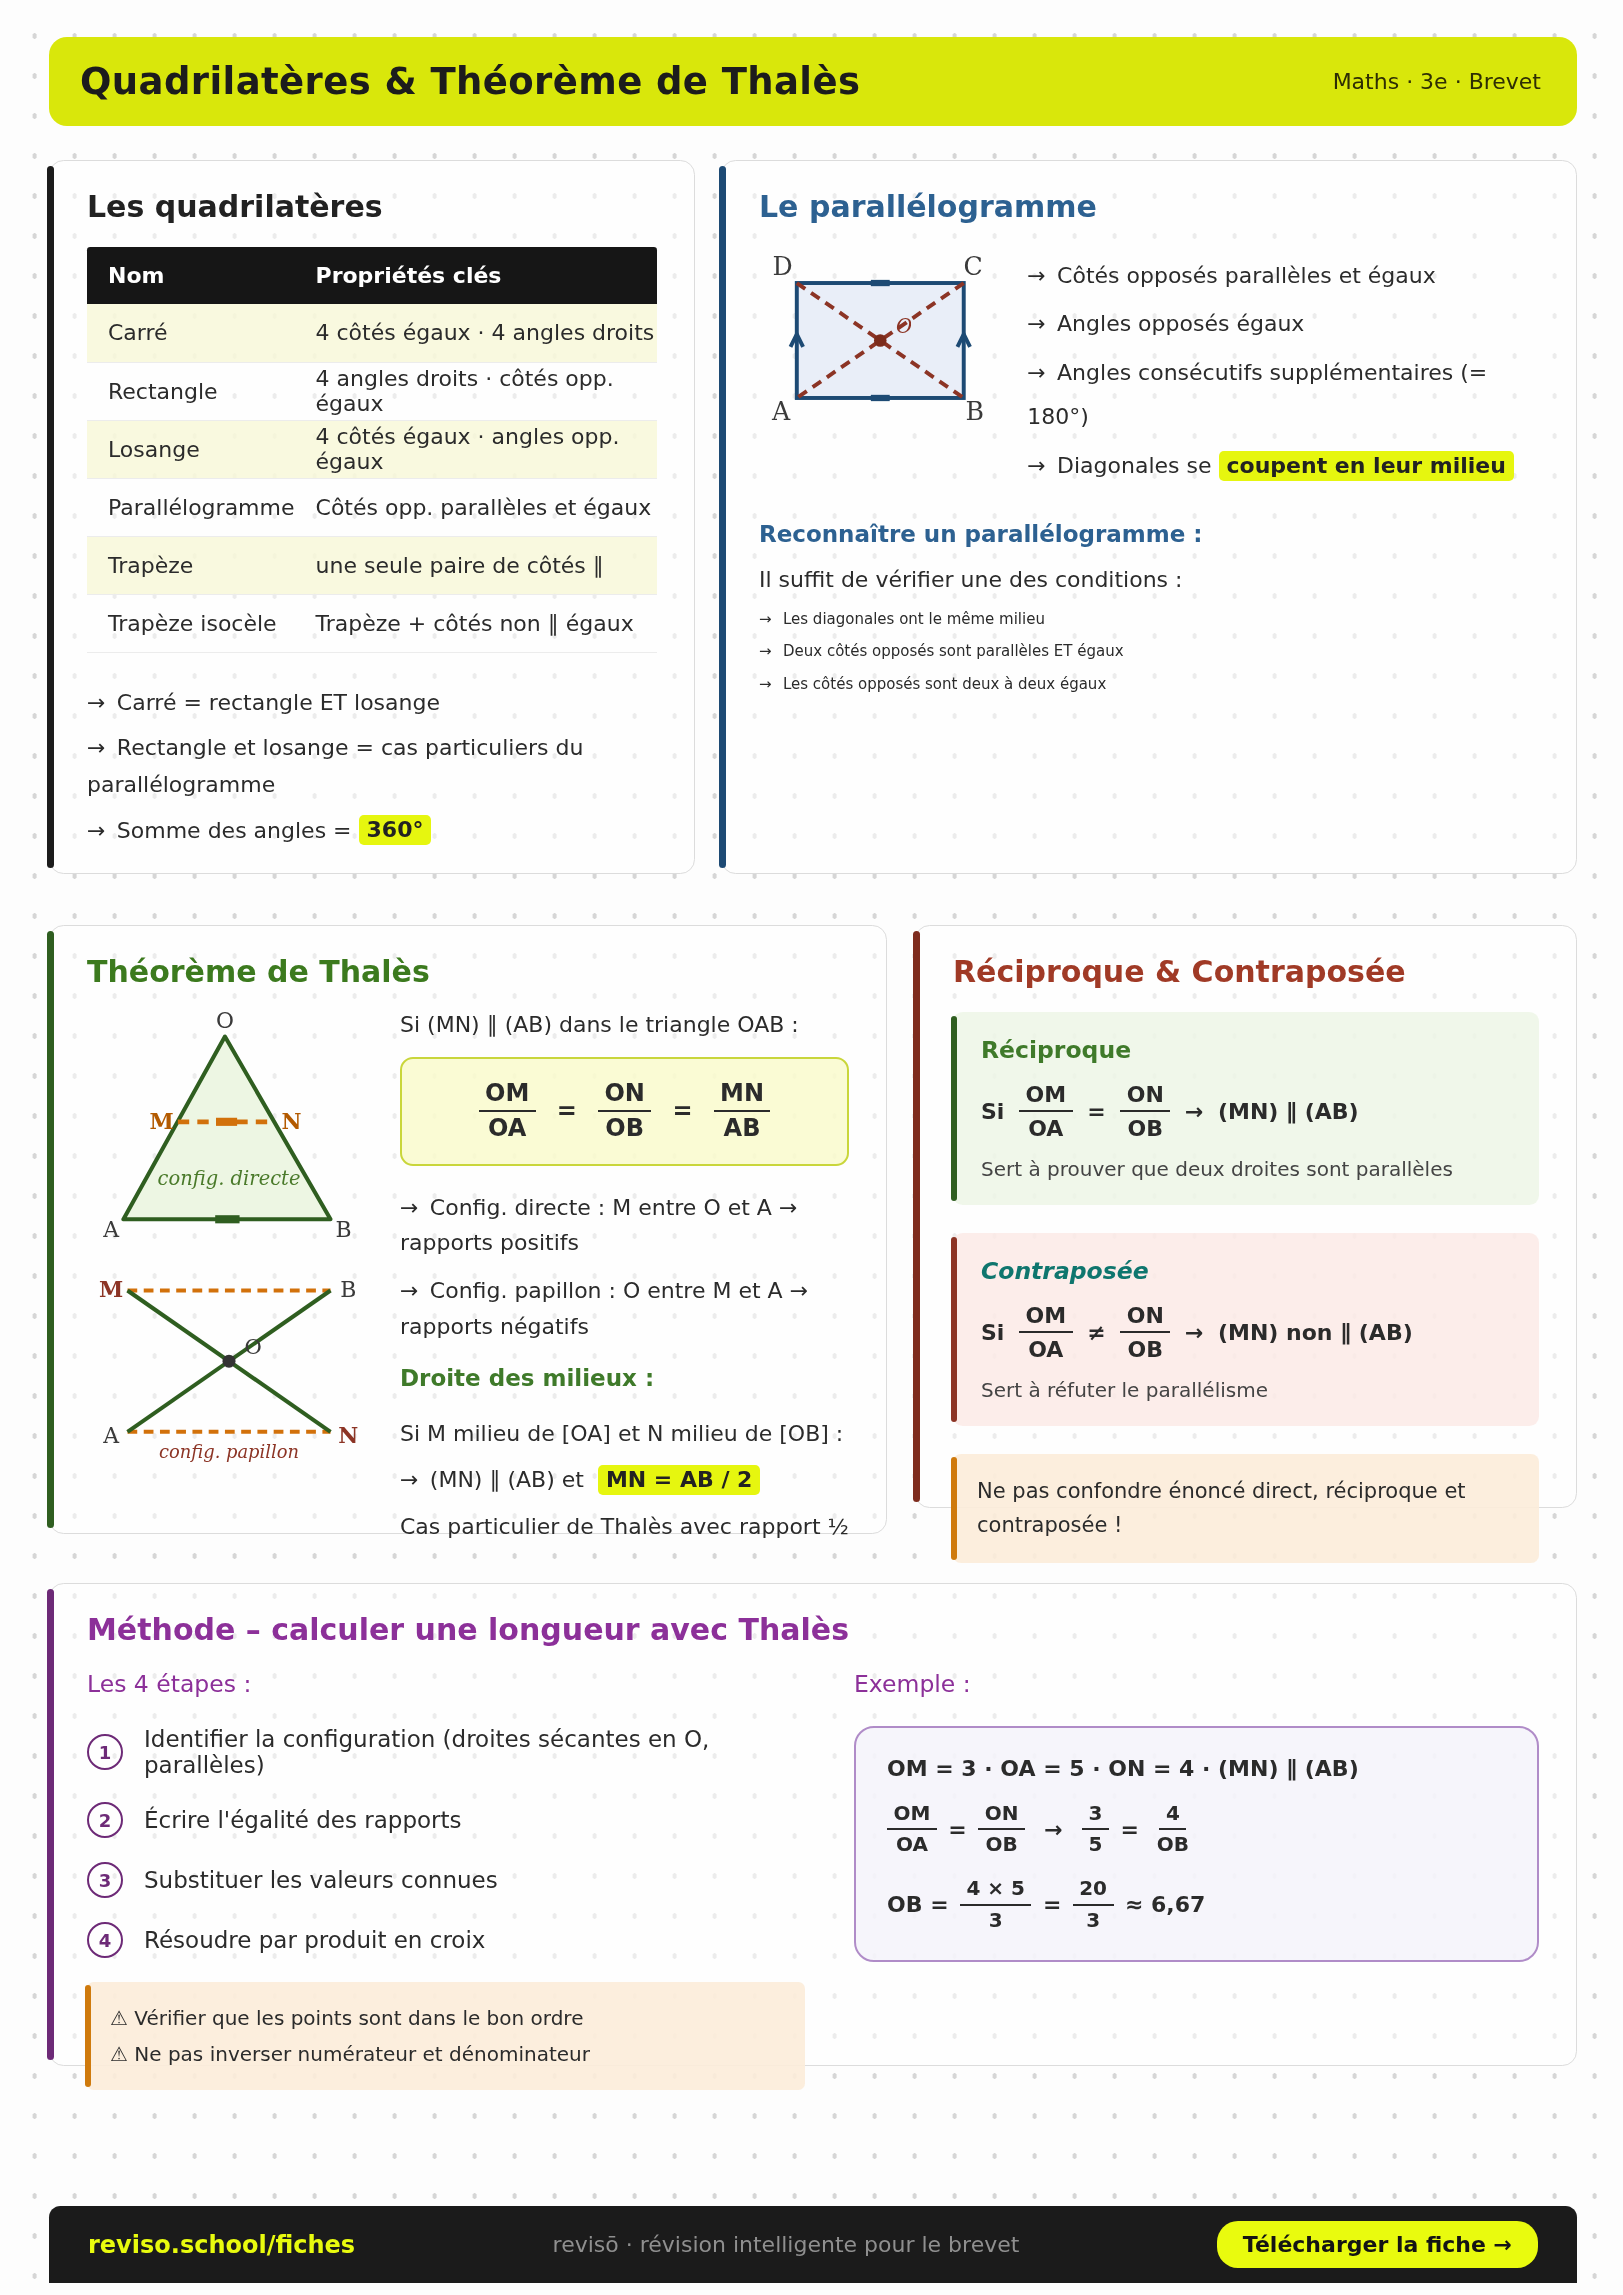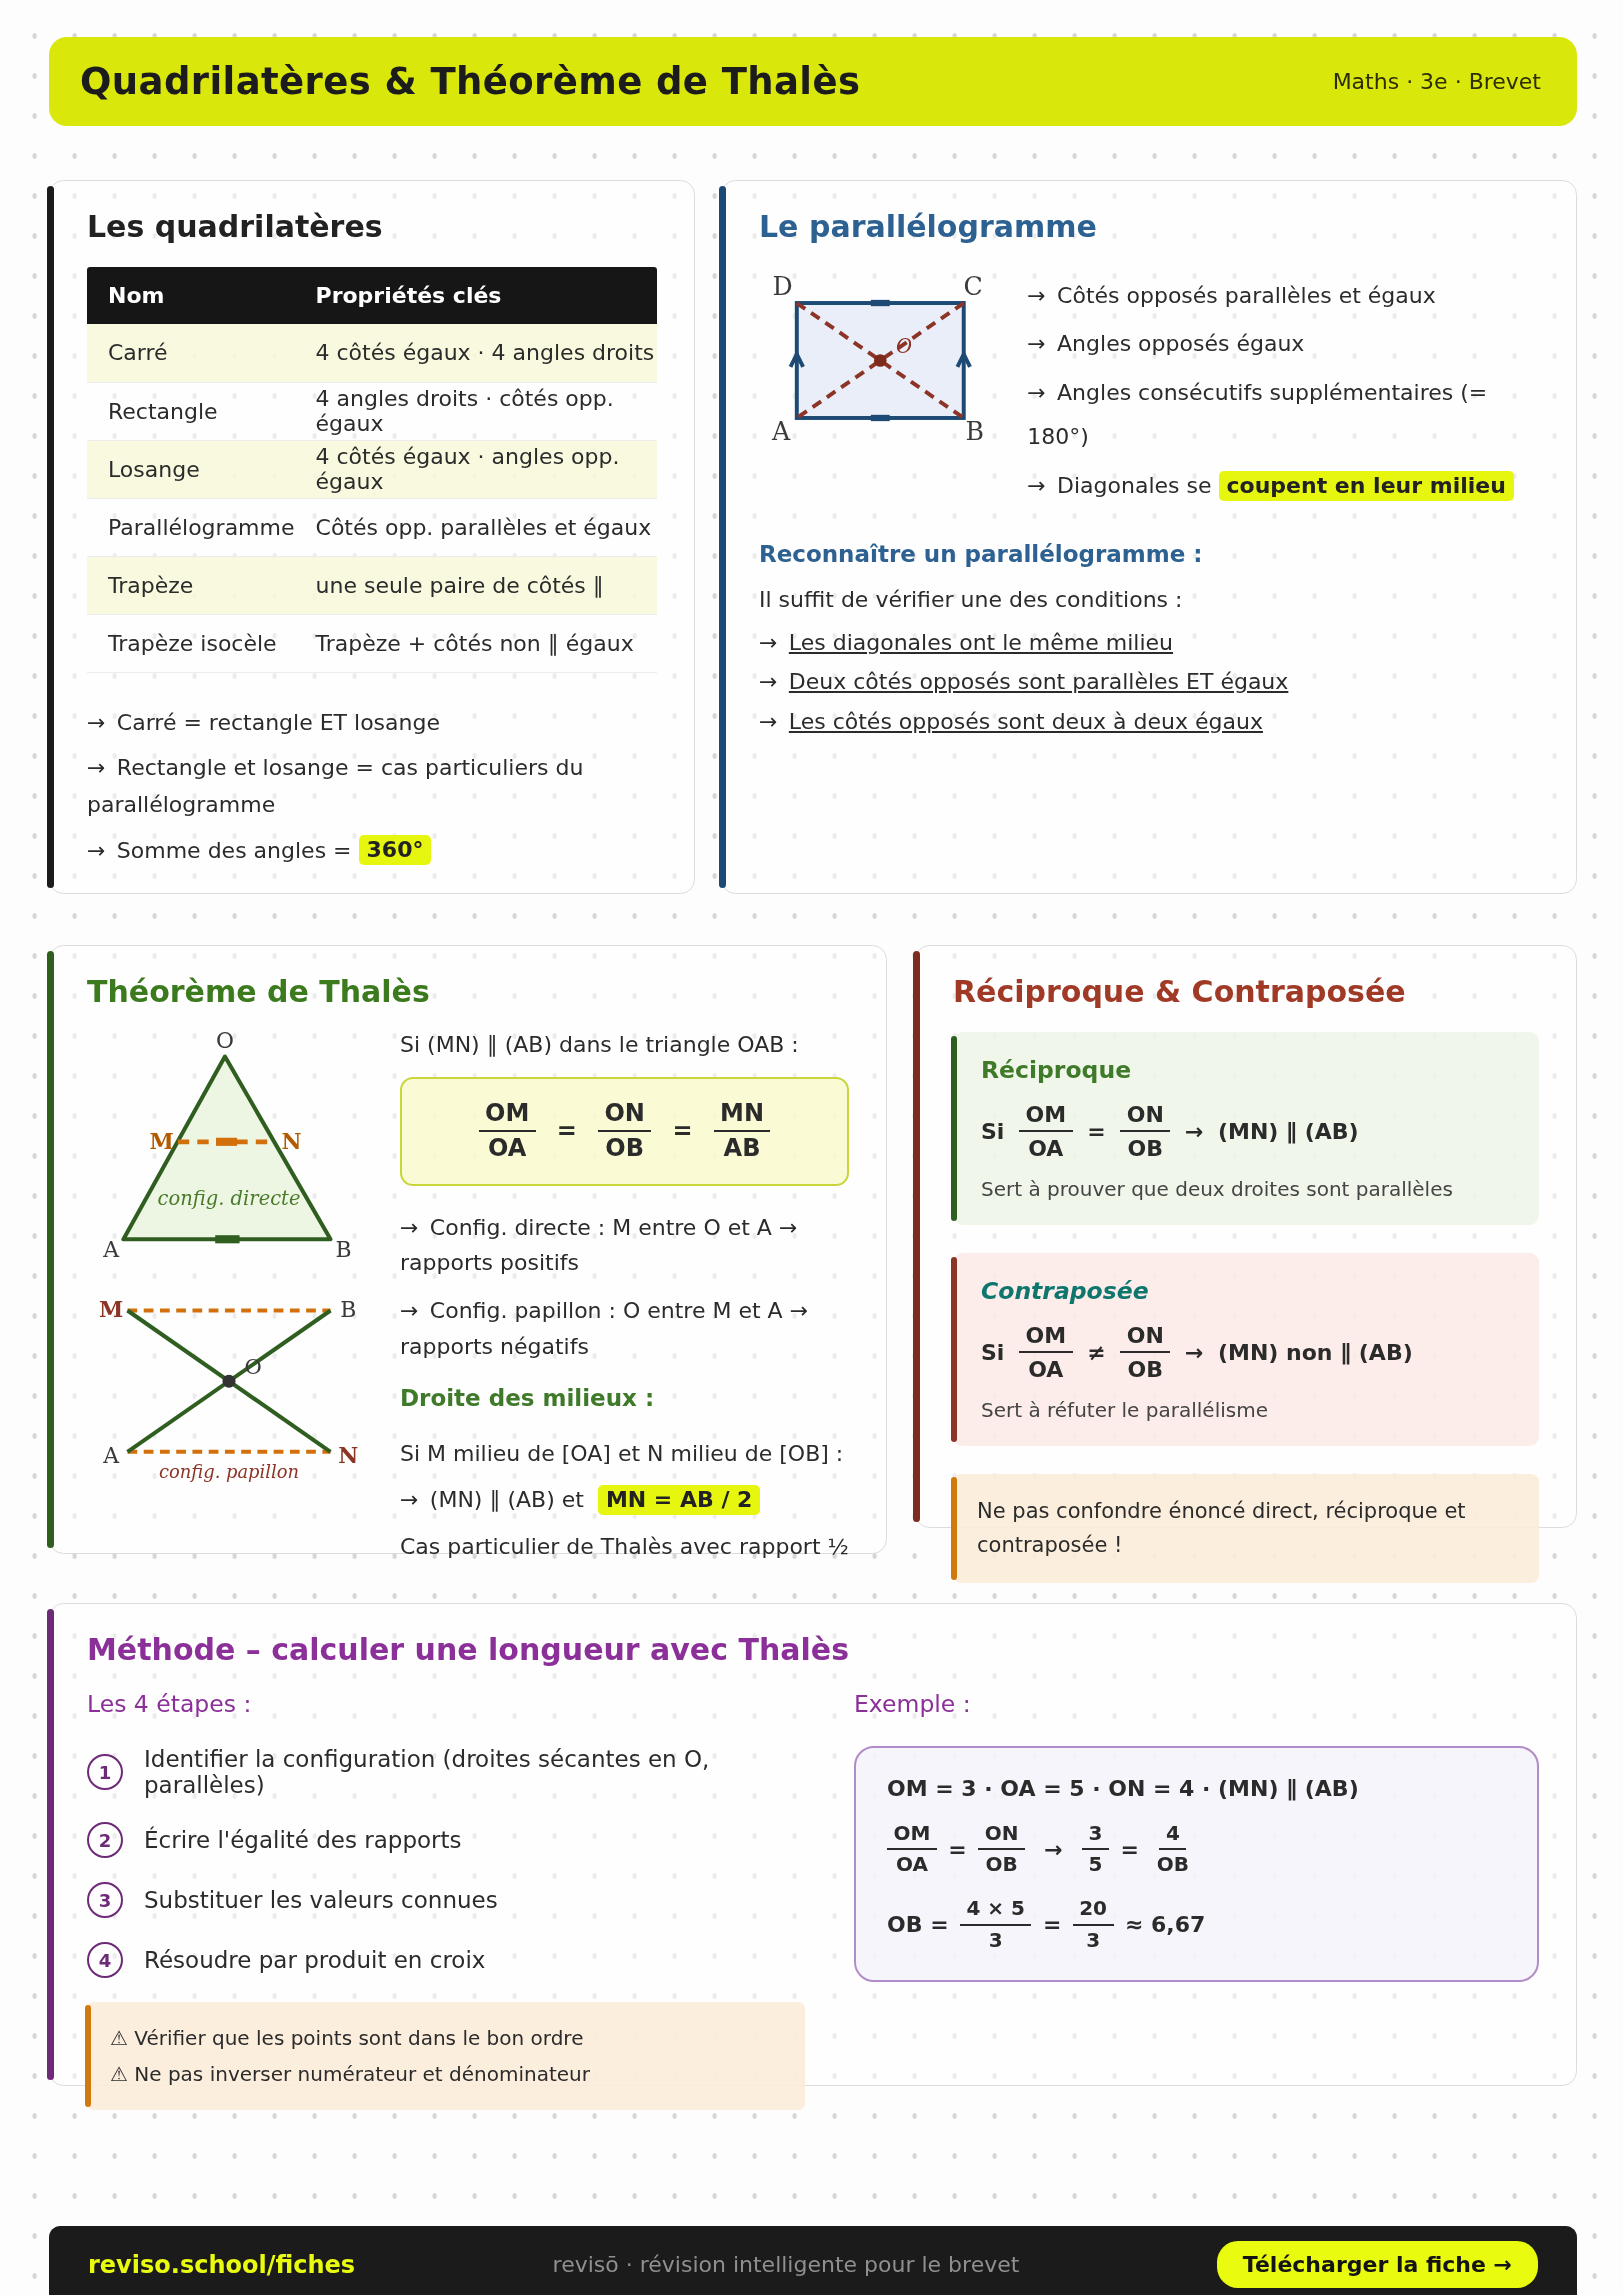--- a/index.html
+++ b/index.html
@@ -27,21 +27,21 @@
     position:relative; background:rgba(255,255,255,.55);
     border:1.2px solid #dcdcdc; border-radius:14.6px; padding:28px 37px;
   }
   .card::before{
     content:""; position:absolute; left:-3.2px; top:4.9px; bottom:4.9px; width:7.3px;
     border-radius:8px; background:var(--accent,#1c1c1c);
   }
   .card-title{ font-size:30px; font-weight:bold; margin-bottom:23px; color:var(--title,#222); }
 
   .row{ display:flex; flex:0 0 auto; }
-  .row1{ margin-top:54px; height:714px; gap:26px; }
+  .row1{ margin-top:34px; height:714px; gap:26px; }
   .row2{ margin-top:51px; height:609px; gap:28px; align-items:flex-start; }
   .card-quad{ width:646px; height:714px; --accent:#1c1c1c; --title:#222; }
   .card-para{ width:856px; height:714px; --accent:#1d4a74; --title:#2d6191; }
   .card-thales{ width:838px; height:609px; --accent:#2f5e20; --title:#3c7a1e; }
   .card-recip{ width:662px; height:583px; --accent:#7e2c1e; --title:#a03a26; }
   .card-methode{ margin-top:49px; width:1528px; height:483px; --accent:#6d2a77; --title:#8c3099; flex:0 0 auto; }
 
   
   table{ border-collapse:collapse; width:100%; font-size:22px; }
   thead th{
@@ -58,21 +58,21 @@
   .arr{ display:inline-block; margin-right:11.4px; }
   mark{ background:#e6f60f; padding:2.4px 8px; border-radius:4.9px; font-weight:bold; color:#222; }
   mark:empty{ display:none; }
 
   
   .para-top{ display:flex; gap:32px; align-items:flex-start; }
   .bullets{ font-size:22px; line-height:2.0; margin-top:6.5px; }
   .bullets .b{ margin-bottom:4.9px; }
   .subtitle{ font-size:23px; font-weight:bold; color:#2d6191; margin:28px 0 19.5px; }
   .plain{ font-size:22px; margin-bottom:18px; }
-  .cond{ font-size:22px; margin-bottom:14.6px;text-decoration:underline; }
+  .cond{ font-size:15px; margin-bottom:14.6px; }
 
   
   .thales-body{ display:flex; gap:29px; }
   .thales-diagrams{ width:284px; flex:0 0 auto; display:flex; flex-direction:column; align-items:center; }
   .thales-text{ flex:1; font-size:22px; }
   .formula-box{
     background:rgba(249,250,205,.85); border:2.4px solid #c9d63b; border-radius:13px;
     padding:21px 16px; margin:19.5px 0 24px; display:flex; justify-content:center;
     align-items:center; gap:21px; font-size:24px; font-weight:bold;
   }

